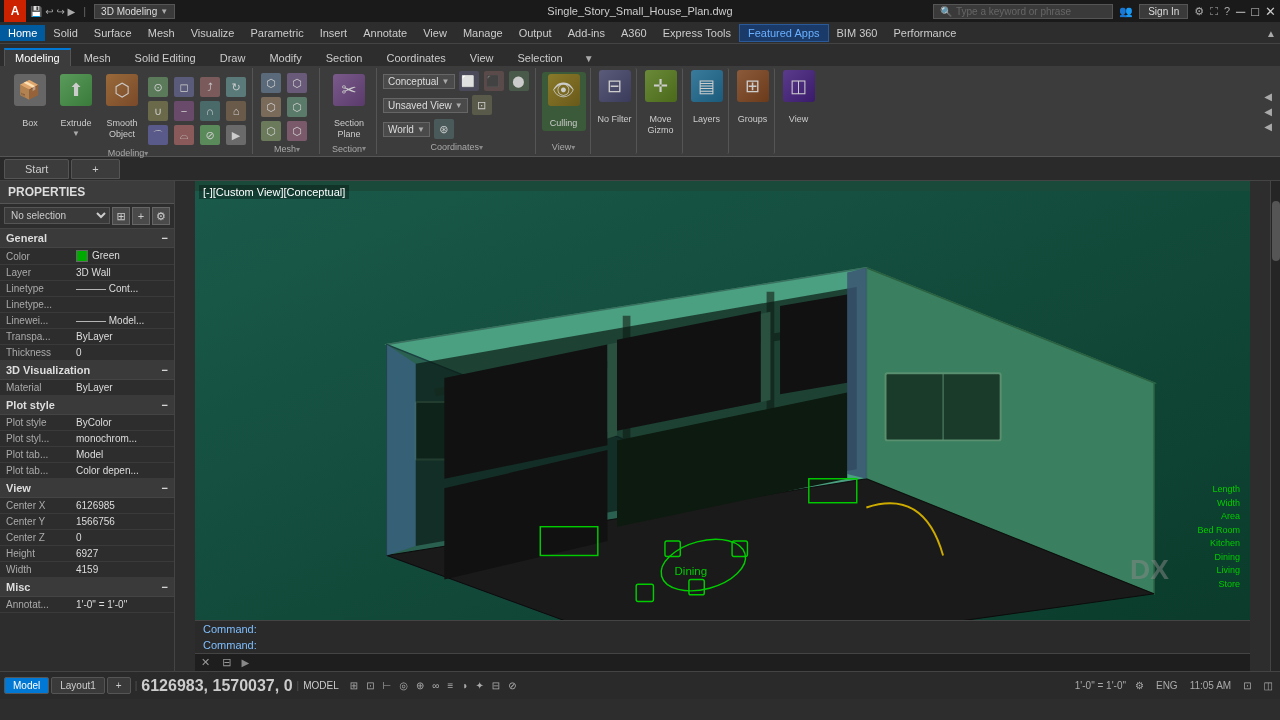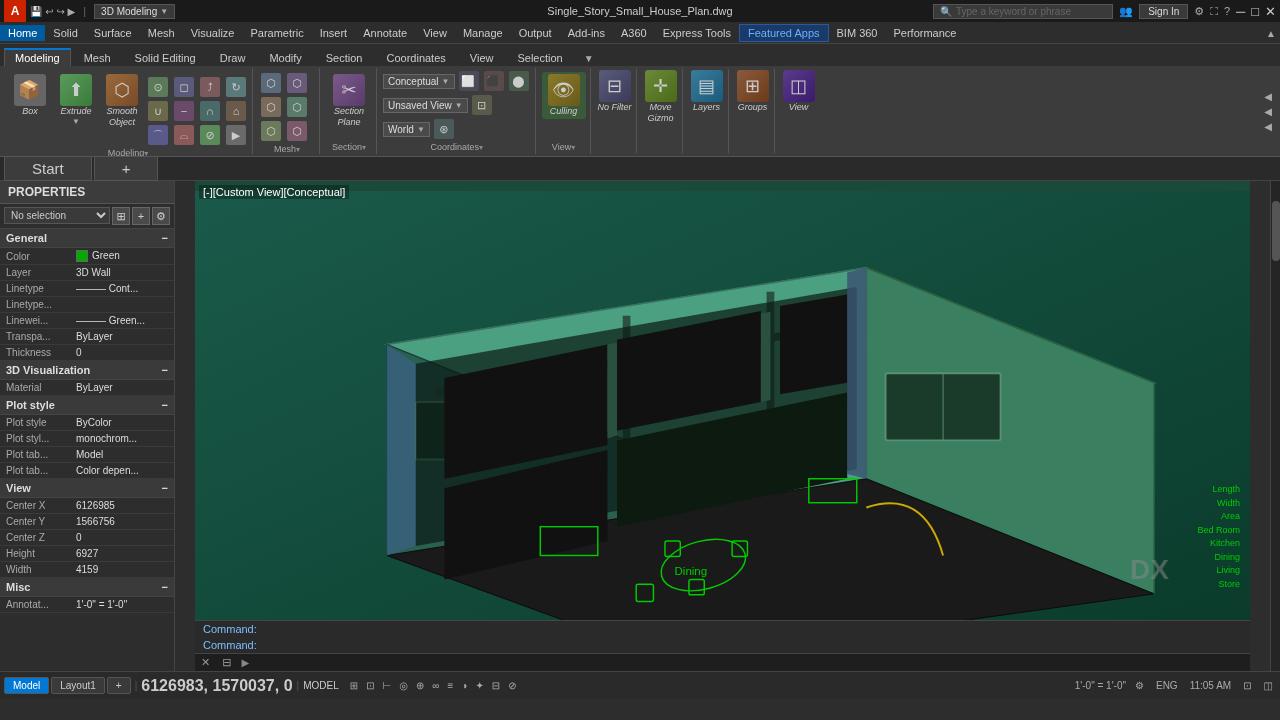--- a/index.html
+++ b/index.html
@@ -65,22 +65,22 @@
     }
     .ribbon-btn-small .icon { width: 20px; height: 20px; background: #666; border-radius: 2px;
       display: flex; align-items: center; justify-content: center; font-size: 11px; }
 
     
     #tabs-row {
       height: 24px; background: #2a2a2a; display: flex; align-items: center;
       padding: 0 4px; gap: 2px; border-bottom: 1px solid #444;
     }
     .tab-item {
-      padding: 3px 27px; background: #3c3c3c; border: 1px solid #555;
-      color: #ccc; font-size: 15px; cursor: pointer; border-radius: 2px 2px 0 0; text-align: center;
+      padding: 3px 20px; background: #3c3c3c; border: 1px solid #555;
+      color: #ccc; font-size: 11px; cursor: pointer; border-radius: 2px 2px 0 0; text-align: center;
     }
     .tab-item.active { background: #4a4a4a; color: #fff; border-bottom: 1px solid #4a4a4a; }
 
     
     #main {
       display: flex; height: calc(720px - 22px - 22px - 90px - 22px - 24px - 28px); gap: 20px;
       
     }
     
     #main { height: 490px; }
@@ -203,22 +203,22 @@
 
     .ribbon-btn-large {
       display: flex; flex-direction: column; align-items: center;
       cursor: pointer; padding: 2px 5px; border-radius: 2px; min-width: 44px;
     }
     .ribbon-btn-large .icon-lg {
       width: 32px; height: 32px; background: #666; border-radius: 3px;
       display: flex; align-items: center; justify-content: center; font-size: 18px;
     }
     .ribbon-btn-large .btn-label {
-      font-size: 9px; color: #ccc; text-align: center; margin-top: 0;
-      white-space: nowrap; line-height: 1.2; font-style: italic;
+      font-size: 9px; color: #ccc; text-align: center; margin-top: 12px;
+      white-space: nowrap; line-height: 1.2;
     }
 
     
     .group-expand { font-size: 8px; color: #888; cursor: pointer; }
   </style>
 </head>
 <body>
 
 <div id="titlebar">
   <div class="left">
@@ -527,21 +527,21 @@
       <div class="prop-row">
         <div class="prop-label">Linetype</div>
         <div class="prop-value">——— Cont...</div>
       </div>
       <div class="prop-row">
         <div class="prop-label">Linetype...</div>
         <div class="prop-value"></div>
       </div>
       <div class="prop-row">
         <div class="prop-label">Linewei...</div>
-        <div class="prop-value">——— Green...</div>
+        <div class="prop-value">——— Model...</div>
       </div>
       <div class="prop-row">
         <div class="prop-label">Transpa...</div>
         <div class="prop-value">ByLayer</div>
       </div>
       <div class="prop-row">
         <div class="prop-label">Thickness</div>
         <div class="prop-value">0</div>
       </div>
     </div>

